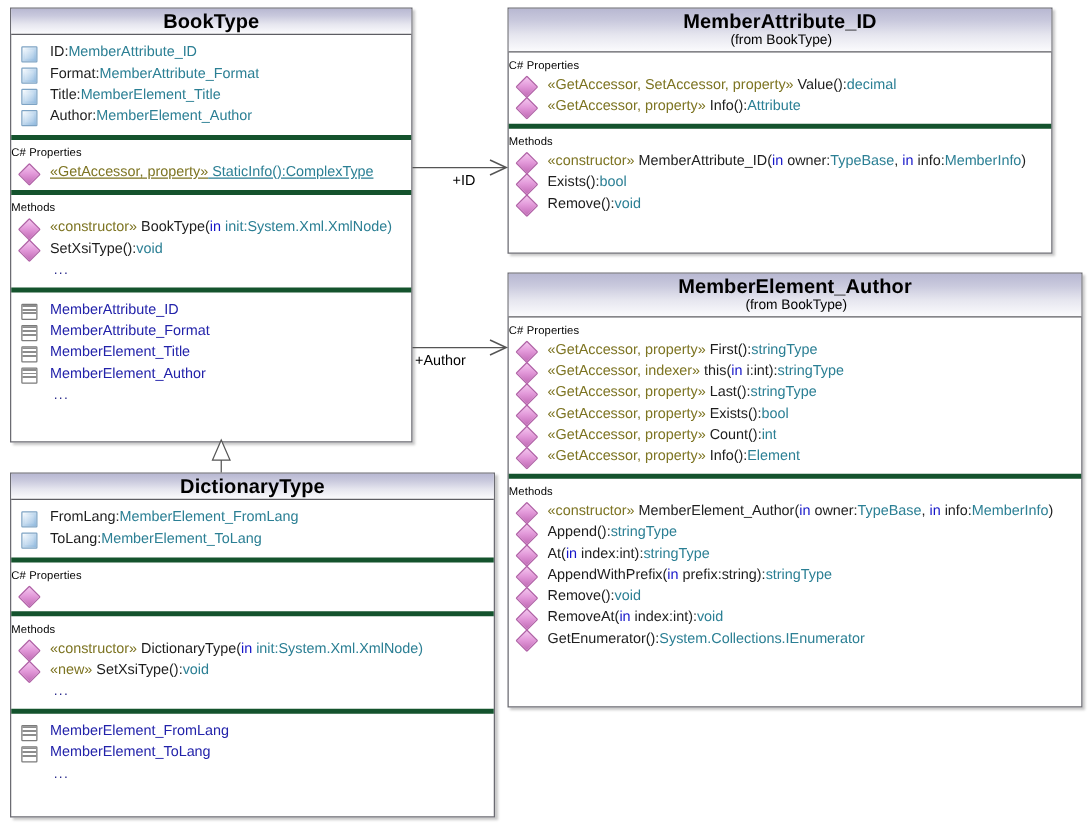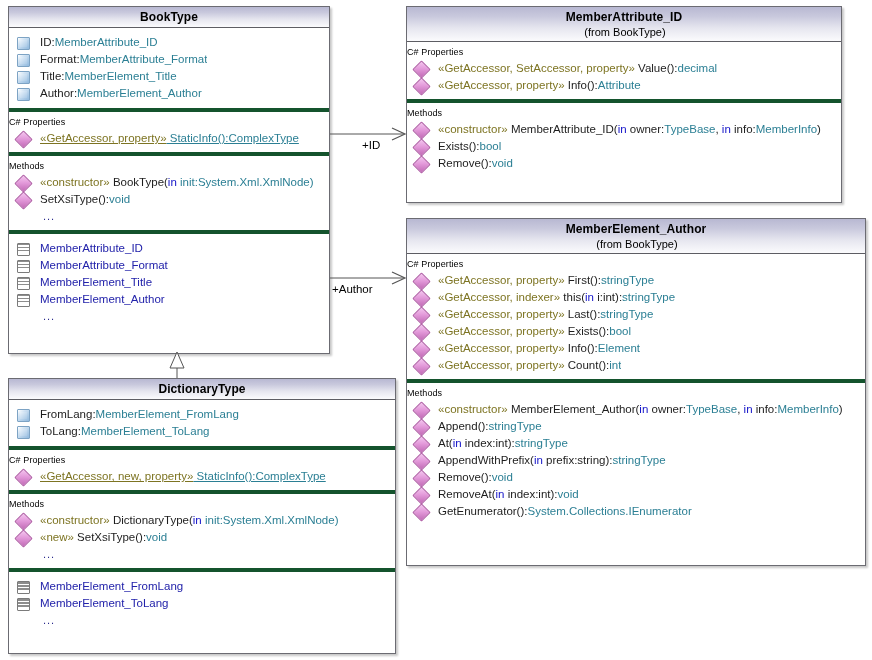--- a/index.html
+++ b/index.html
@@ -23,21 +23,21 @@
     box-shadow:2px 2px 2px rgba(0,0,0,.22);
   }
   .uml-header{
     background:linear-gradient(to bottom,#b8b8d2 0%,#c9c9dd 28%,#e6e6ef 62%,#fbfbfd 100%);
     border-bottom:1px solid #5d5d63;
     padding:3px 4px 2px 4px;
   }
   .uml-title{
     text-align:center;
     font-weight:bold;
-    font-size:12px;
+    font-size:16px;
     color:#000;
     line-height:15px;
     letter-spacing:.1px;
   }
   .uml-from{
     text-align:center;
     font-size:11px;
     color:#000;
     line-height:15px;
     padding-left:2px;
@@ -198,21 +198,20 @@
       <div class="row">
         <span class="ico ico-attr"></span>
         <span class="txt"><span class="t-attrname">ToLang:</span><span class="t-type">MemberElement_ToLang</span></span>
       </div>
     </div>
 
     <div class="compartment">
       <div class="comp-label">C# Properties</div>
       <div class="row">
         <span class="ico-op"></span>
-        <span class="txt"><span class="t-stereo u">«GetAccessor, new, property»</span><span class="t-type u"> StaticInfo():ComplexType</span></span>
       </div>
     </div>
 
     <div class="compartment">
       <div class="comp-label">Methods</div>
       <div class="row">
         <span class="ico-op"></span>
         <span class="txt"><span class="t-stereo">«constructor»</span><span class="t-name"> DictionaryType(</span><span class="t-kw">in</span><span class="t-type"> init:System.Xml.XmlNode)</span></span>
       </div>
       <div class="row">
@@ -289,25 +288,25 @@
       <div class="row">
         <span class="ico-op"></span>
         <span class="txt"><span class="t-stereo">«GetAccessor, property»</span><span class="t-name"> Last():</span><span class="t-ret">stringType</span></span>
       </div>
       <div class="row">
         <span class="ico-op"></span>
         <span class="txt"><span class="t-stereo">«GetAccessor, property»</span><span class="t-name"> Exists():</span><span class="t-ret">bool</span></span>
       </div>
       <div class="row">
         <span class="ico-op"></span>
+        <span class="txt"><span class="t-stereo">«GetAccessor, property»</span><span class="t-name"> Count():</span><span class="t-ret">int</span></span>
+      </div>
+      <div class="row">
+        <span class="ico-op"></span>
         <span class="txt"><span class="t-stereo">«GetAccessor, property»</span><span class="t-name"> Info():</span><span class="t-ret">Element</span></span>
-      </div>
-      <div class="row">
-        <span class="ico-op"></span>
-        <span class="txt"><span class="t-stereo">«GetAccessor, property»</span><span class="t-name"> Count():</span><span class="t-ret">int</span></span>
       </div>
     </div>
 
     <div class="compartment">
       <div class="comp-label">Methods</div>
       <div class="row">
         <span class="ico-op"></span>
         <span class="txt"><span class="t-stereo">«constructor»</span><span class="t-name"> MemberElement_Author(</span><span class="t-kw">in</span><span class="t-name"> owner:</span><span class="t-type">TypeBase</span><span class="t-name">, </span><span class="t-kw">in</span><span class="t-name"> info:</span><span class="t-type">MemberInfo</span><span class="t-name">)</span></span>
       </div>
       <div class="row">

